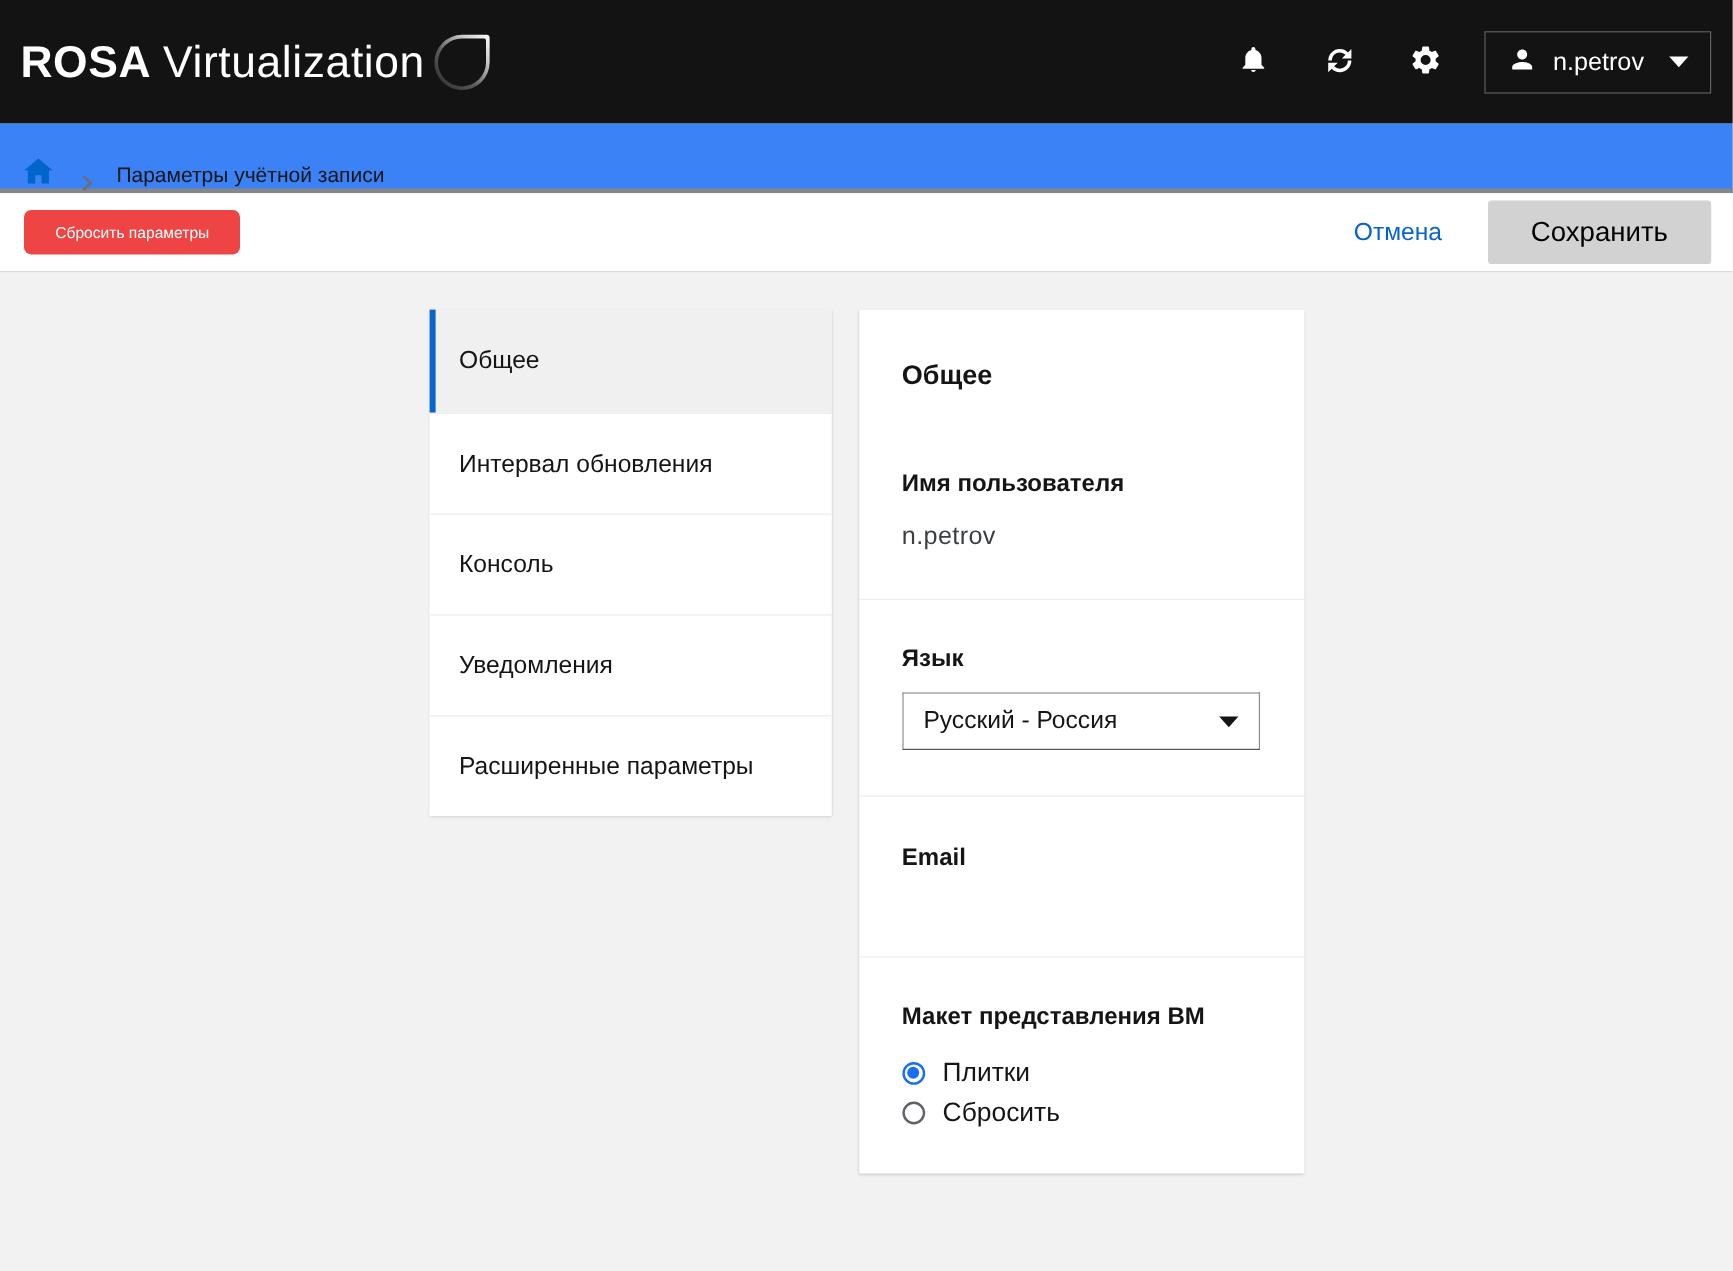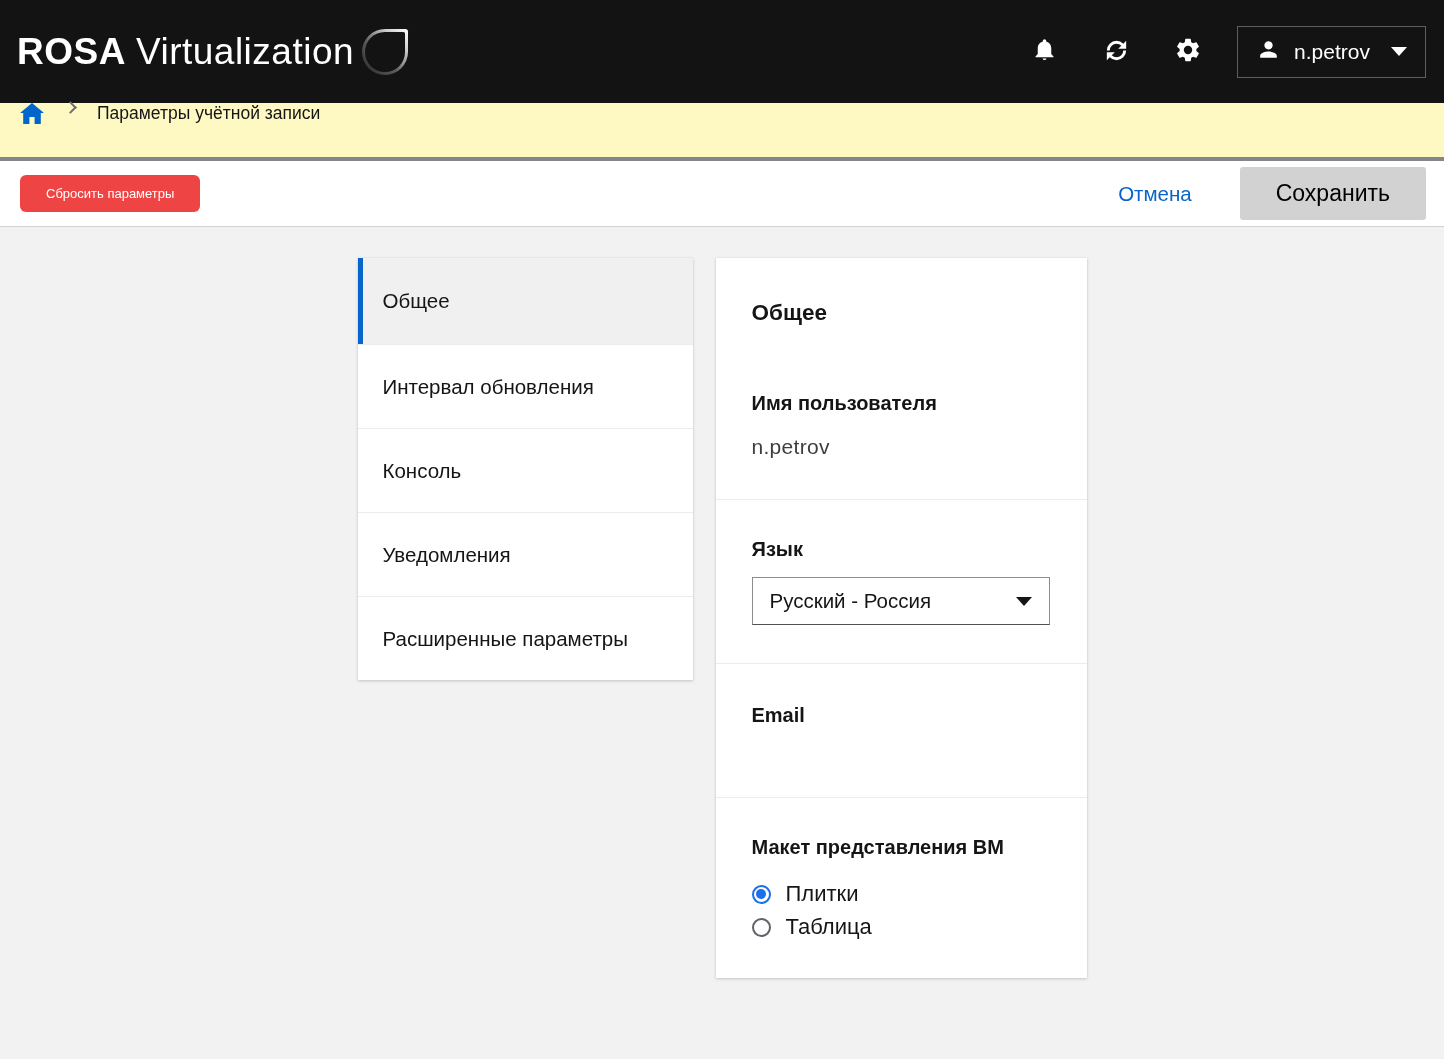--- a/index.html
+++ b/index.html
@@ -59,22 +59,22 @@
   .caret-down {
     width: 0; height: 0; margin-left: 8px;
     border-left: 8px solid transparent;
     border-right: 8px solid transparent;
     border-top: 9px solid #ffffff;
   }
 
   
   .breadcrumb-bar {
     height: 58px;
-    background: #fef9c3;
-    display: flex; align-items: flex-start;
+    background: #3b82f6;
+    display: flex; align-items: flex-end;
     padding: 0 20px;
     border-bottom: 4px solid #84878a;
   }
   .home-btn { background: none; border: none; cursor: pointer; display: flex; align-items: center; }
   .home-btn svg { fill: #0066cc; }
   .bc-chevron {
     width: 9px; height: 9px;
     border-top: 2.5px solid #6a6e73;
     border-right: 2.5px solid #6a6e73;
     transform: rotate(45deg);
@@ -97,21 +97,21 @@
     font-size: 13px;
     font-family: inherit;
     padding: 11px 26px;
     border-radius: 6px;
     cursor: pointer;
   }
   .toolbar-spacer { flex: 1; }
   .link-cancel {
     background: none; border: none; cursor: pointer;
     color: #0864cb; font-size: 20.5px; font-family: inherit;
-    margin-right: 48px;
+    margin-right: 38px;
   }
   .btn-disabled {
     background: #d2d2d2;
     color: #000000;
     border: none;
     font-size: 23px;
     font-family: inherit;
     padding: 13px 36px;
     border-radius: 3px;
     cursor: not-allowed;
@@ -307,19 +307,19 @@
 
     <div class="panel-section">
       <div class="field-label">Макет представления ВМ</div>
       <div class="radio-group">
         <label class="radio-row">
           <span class="radio-circle checked" role="radio" aria-checked="true"></span>
           <span class="radio-label">Плитки</span>
         </label>
         <label class="radio-row">
           <span class="radio-circle unchecked" role="radio" aria-checked="false"></span>
-          <span class="radio-label">Таблица</span>
+          <span class="radio-label">Сбросить</span>
         </label>
       </div>
     </div>
 
   </section>
 </main>
 
 </body></html>

